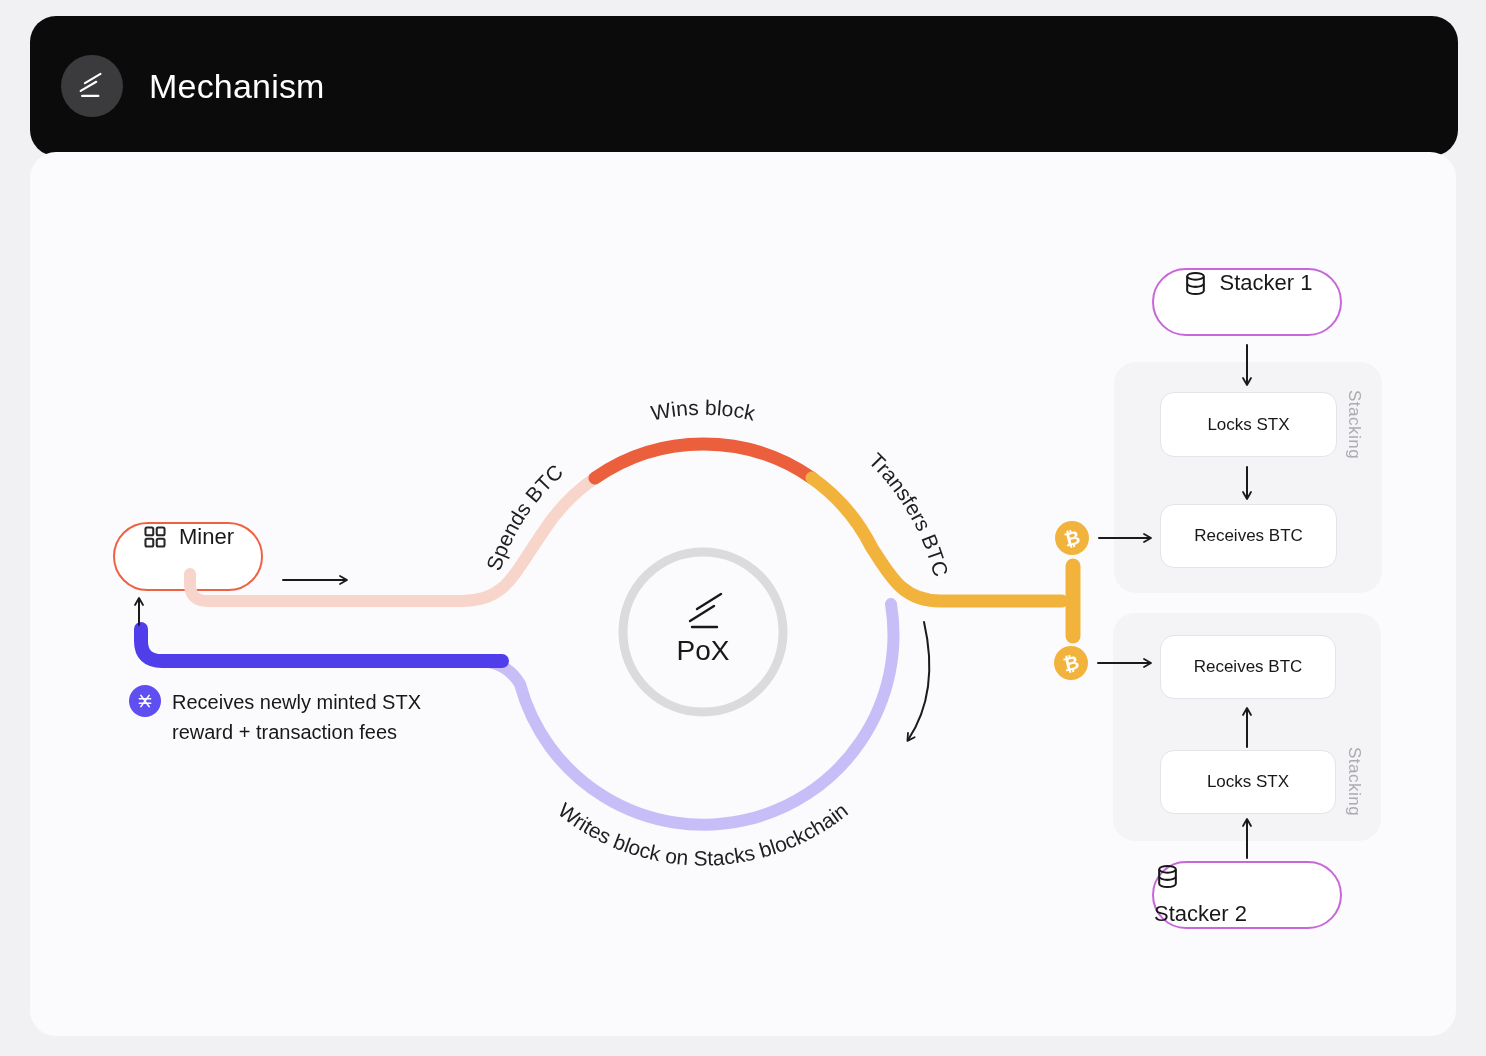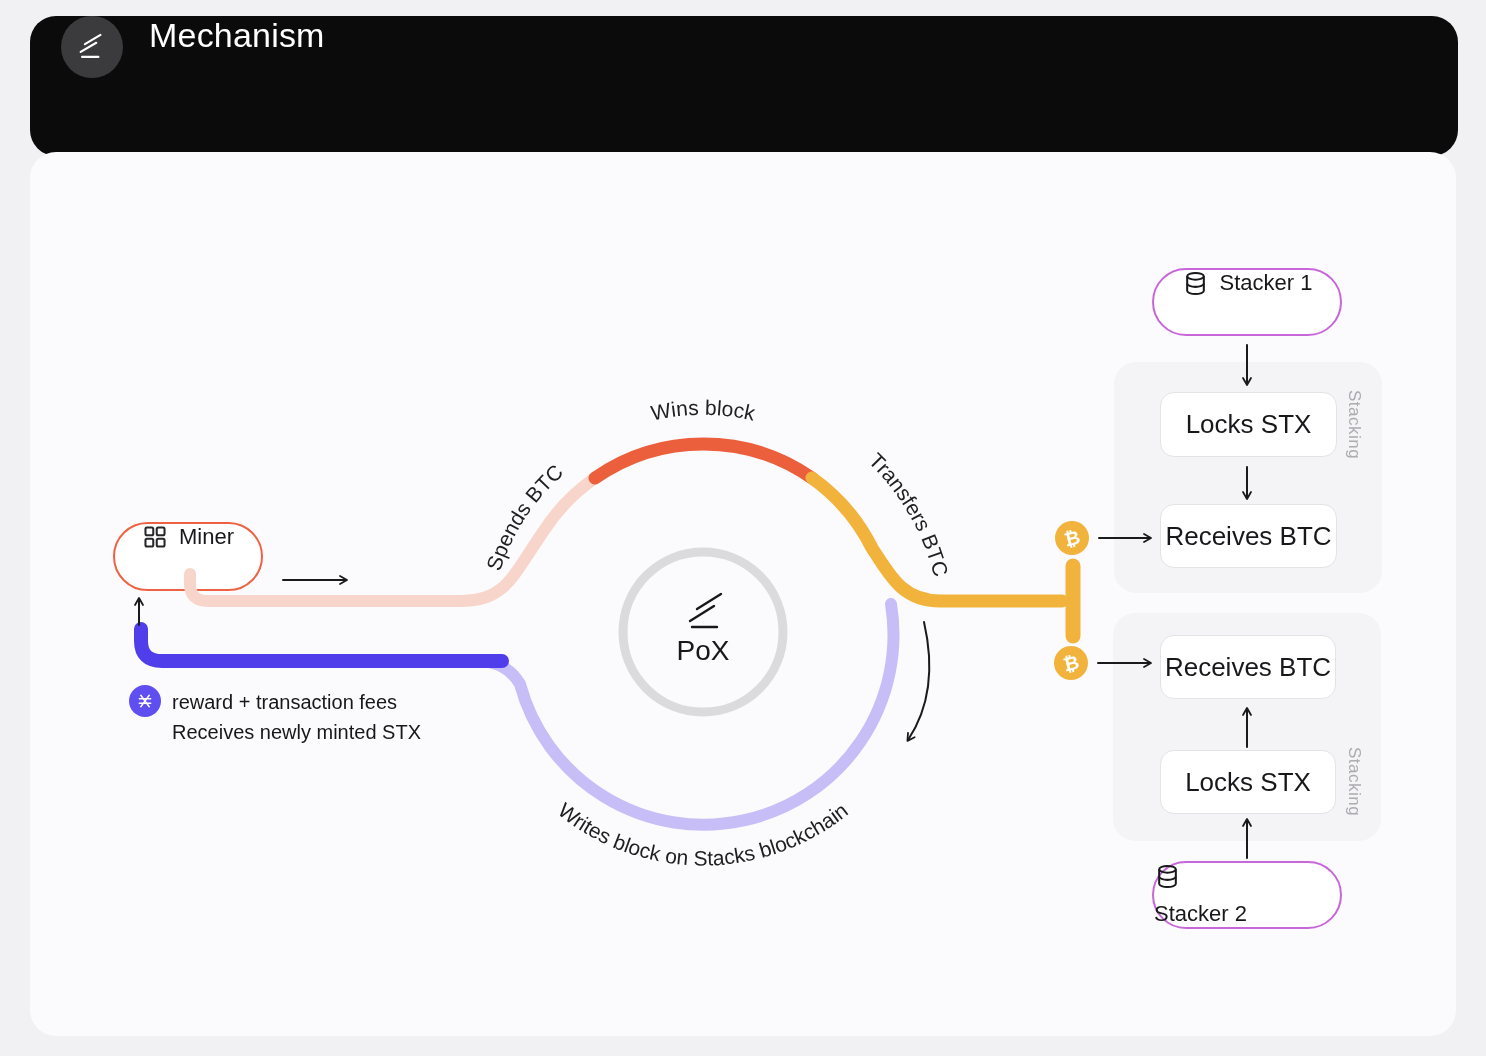--- a/index.html
+++ b/index.html
@@ -6,21 +6,21 @@
   html,body { width:1486px; height:1056px; }
   body {
     font-family:"Liberation Sans", sans-serif;
     background:#F1F1F4;
     position:relative;
     overflow:hidden;
   }
   .header {
     position:absolute; left:30px; top:16px; width:1428px; height:140px;
     background:#0B0B0C; border-radius:26px;
-    display:flex; 
+    display:flex; align-items:center;
   }
   .logo-circle {
     width:62px; height:62px; border-radius:50%;
     background:#3B3B3E; margin-left:31px;
     display:flex; align-items:center; justify-content:center;
   }
   .header-title {
     color:#FFFFFF; font-size:34px; font-weight:500;
     margin-left:26px; letter-spacing:0.2px;
   }
@@ -41,21 +41,21 @@
   .pill-stacker1 { left:1152px; top:268px; width:190px; height:68px; border:2.5px solid #C767D9; }
   .pill-stacker2 { left:1152px; top:861px; width:190px; height:68px; border:2.5px solid #C767D9;flex-direction:column; }
   .panel {
     position:absolute; background:#F4F4F6; border-radius:22px;
   }
   .panel-1 { left:1114px; top:362px; width:268px; height:231px; }
   .panel-2 { left:1113px; top:613px; width:268px; height:228px; }
   .node-box {
     position:absolute; background:#FFFFFF; border:1.5px solid #E3E3E8; border-radius:14px;
     display:flex; align-items:center; justify-content:center;
-    font-size:26px; color:#18181B;
+    font-size:17px; color:#18181B;
   }
   .box-p1-a { left:1160px; top:392px; width:177px; height:65px; }
   .box-p1-b { left:1160px; top:504px; width:177px; height:64px; }
   .box-p2-a { left:1160px; top:635px; width:176px; height:64px; }
   .box-p2-b { left:1160px; top:750px; width:176px; height:64px; }
   .stacking-label {
     position:absolute; width:20px;
     writing-mode:vertical-rl;
     color:#ABABB2; font-size:17px; letter-spacing:0.5px;
     display:flex; align-items:center; justify-content:center;
@@ -146,22 +146,22 @@
   <svg width="18" height="18" viewBox="0 0 24 24">
     <g fill="none" stroke="#FFFFFF" stroke-width="2.2" stroke-linecap="round">
       <path d="M4.5 9 H19.5"></path>
       <path d="M4.5 15 H19.5"></path>
       <path d="M6.5 4.5 L17.5 19.5"></path>
       <path d="M17.5 4.5 L6.5 19.5"></path>
     </g>
   </svg>
 </div>
 <div class="reward-note">
+  <div>Receives newly minted STX</div>
   <div>reward + transaction fees</div>
-  <div>Receives newly minted STX</div>
 </div>
 
 <svg class="overlay" viewBox="0 0 1486 1056">
   <defs>
     <marker id="arrow" viewBox="0 0 12 12" markerWidth="12" markerHeight="12" refX="8" refY="6" orient="auto" markerUnits="userSpaceOnUse">
       <path d="M2 2 L9 6 L2 10" fill="none" stroke="#1A1A1A" stroke-width="1.8" stroke-linecap="round" stroke-linejoin="round"></path>
     </marker>
     <path id="winsPath" d="M562 466 A220 220 0 0 1 844 466" fill="none"></path>
     <path id="spendsPath" d="M491 619 A212 212 0 0 1 604 447" fill="none"></path>
     <path id="transfersPath" d="M829 432 A238 238 0 0 1 941 626" fill="none"></path>

